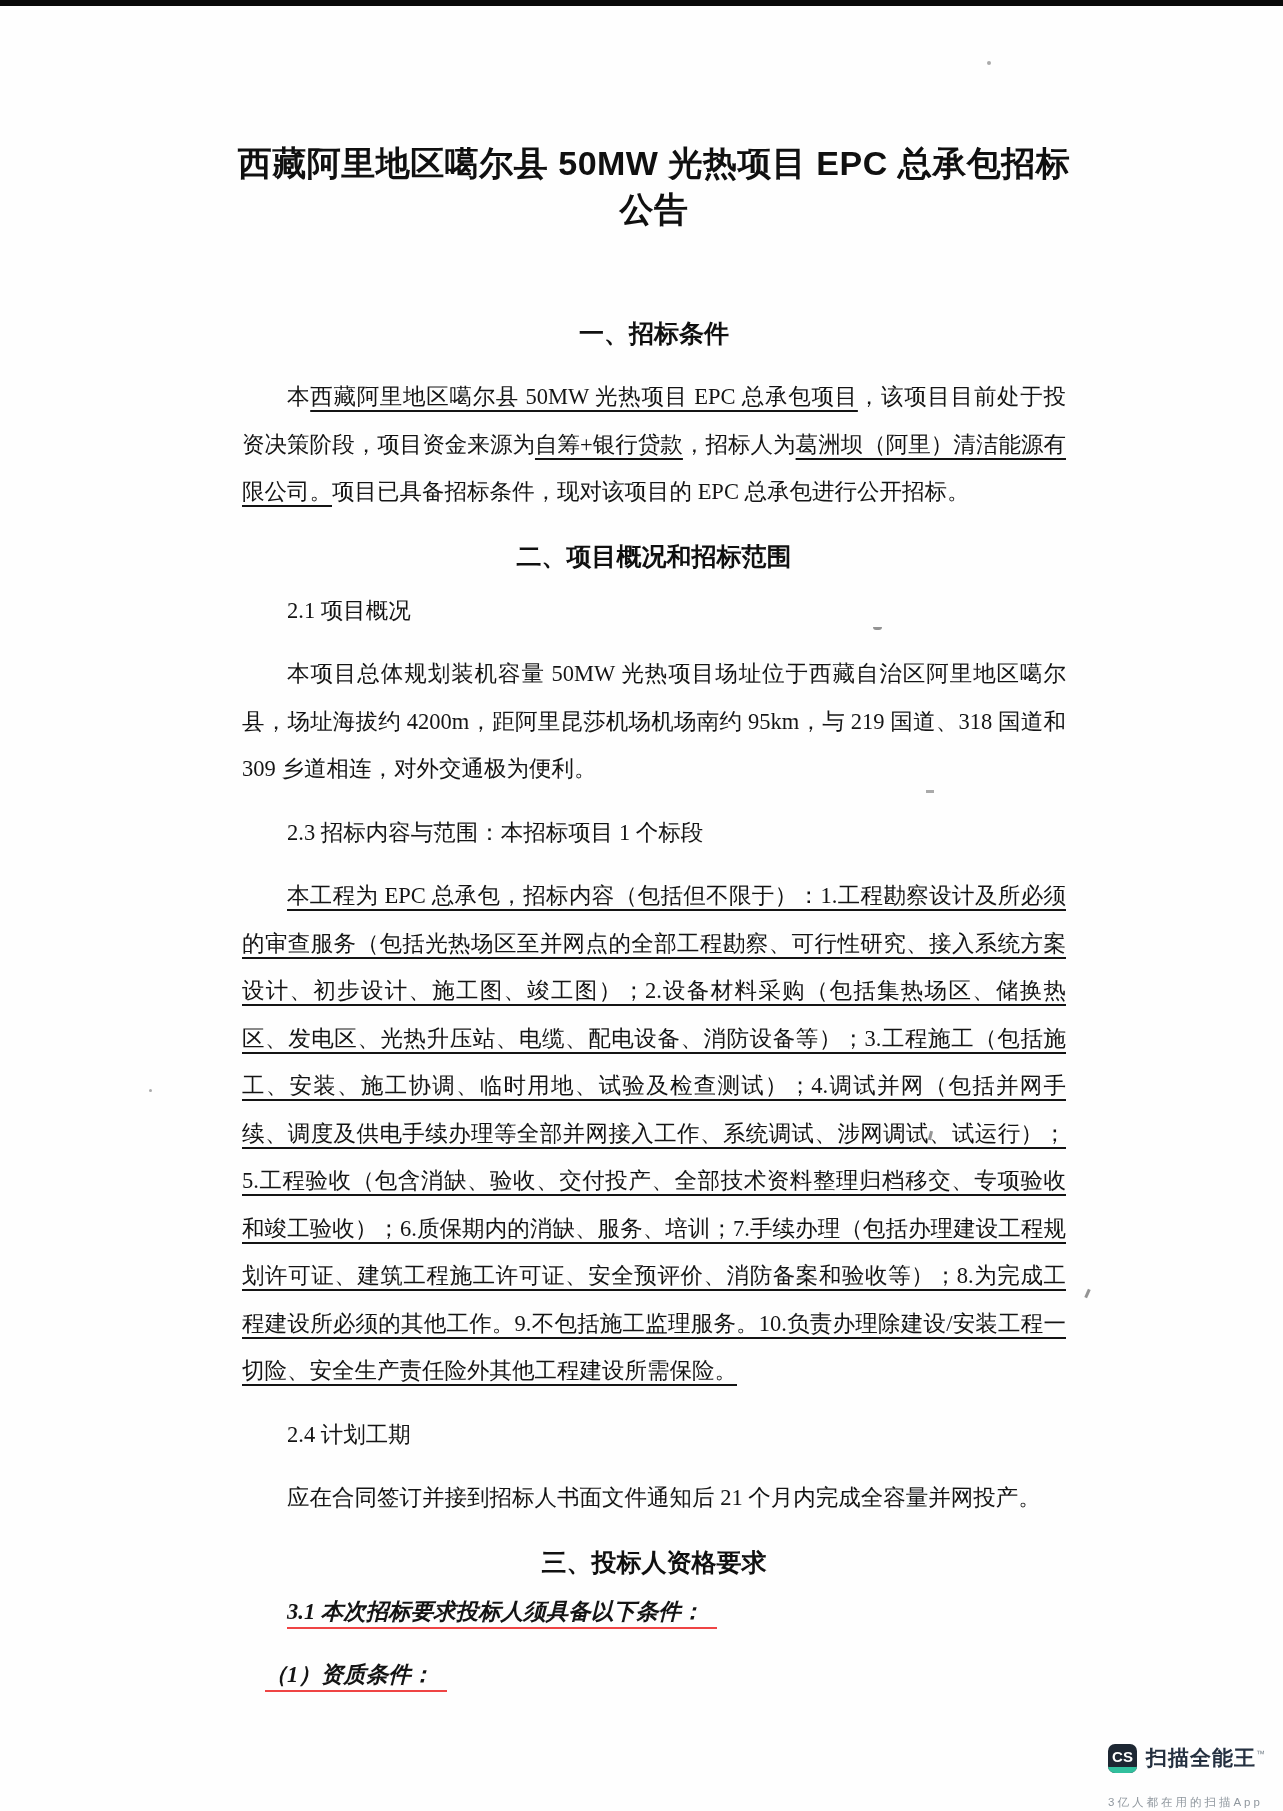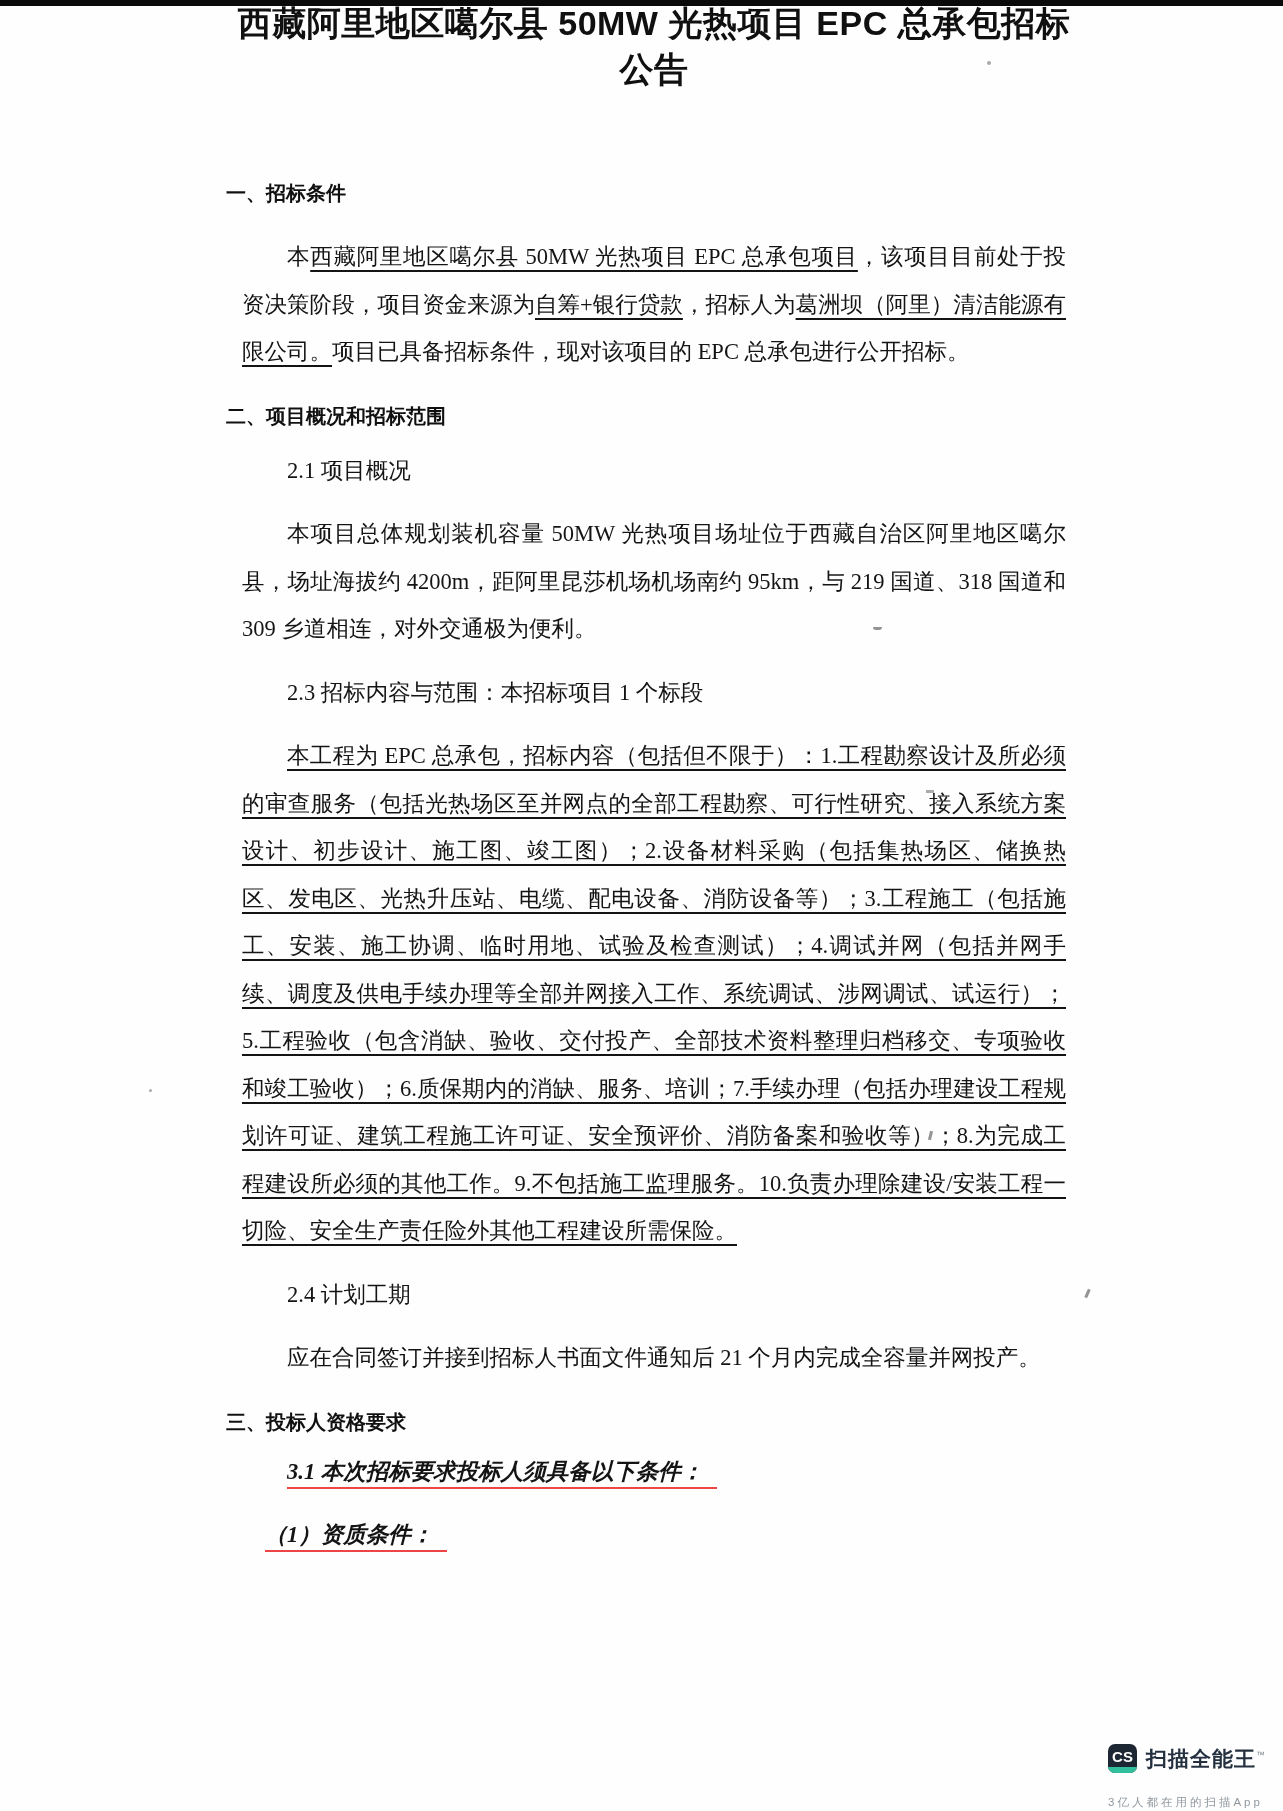--- a/index.html
+++ b/index.html
@@ -16,36 +16,38 @@
     position: absolute;
     top: 0; left: 0; right: 0;
     height: 6px;
     background: #0a0a0a;
   }
   .content {
     position: absolute;
     left: 226px;
     top: 0;
     width: 856px;
+    padding-top: 140px;
   }
   .doc-title {
     font-family: "Liberation Sans", "DejaVu Sans", sans-serif;
     font-size: 34px;
     font-weight: bold;
     line-height: 46px;
     text-align: center;
     letter-spacing: 0.5px;
     color: #101010;
   }
   .h-major {
     font-family: "Liberation Sans", "DejaVu Sans", sans-serif;
-    font-size: 20px;
+    font-size: 25px;
     font-weight: bold;
     line-height: 48px;
     color: #101010;
+    text-align: center;
   }
   .h-s1 { margin-top: 77px; }
   .h-s2 { margin-top: 2px; }
   .h-s3 { margin-top: 3px; }
   p, .sub-head {
     margin: 16px;
     font-size: 22.5px;
     line-height: 47.5px;
     text-align: justify;
   }
@@ -86,21 +88,20 @@
   
   .badge {
     position: absolute;
     left: 1108px;
     top: 1744px;
     width: 168px;
     font-family: "Liberation Sans", "DejaVu Sans", sans-serif;
   }
   .badge-row {
     display: flex;
-    align-items: center;
     gap: 9px;
   }
   .cs-logo {
     position: relative;
     width: 29px;
     height: 29px;
     border-radius: 7px;
     overflow: hidden;
     flex: 0 0 auto;
   }

